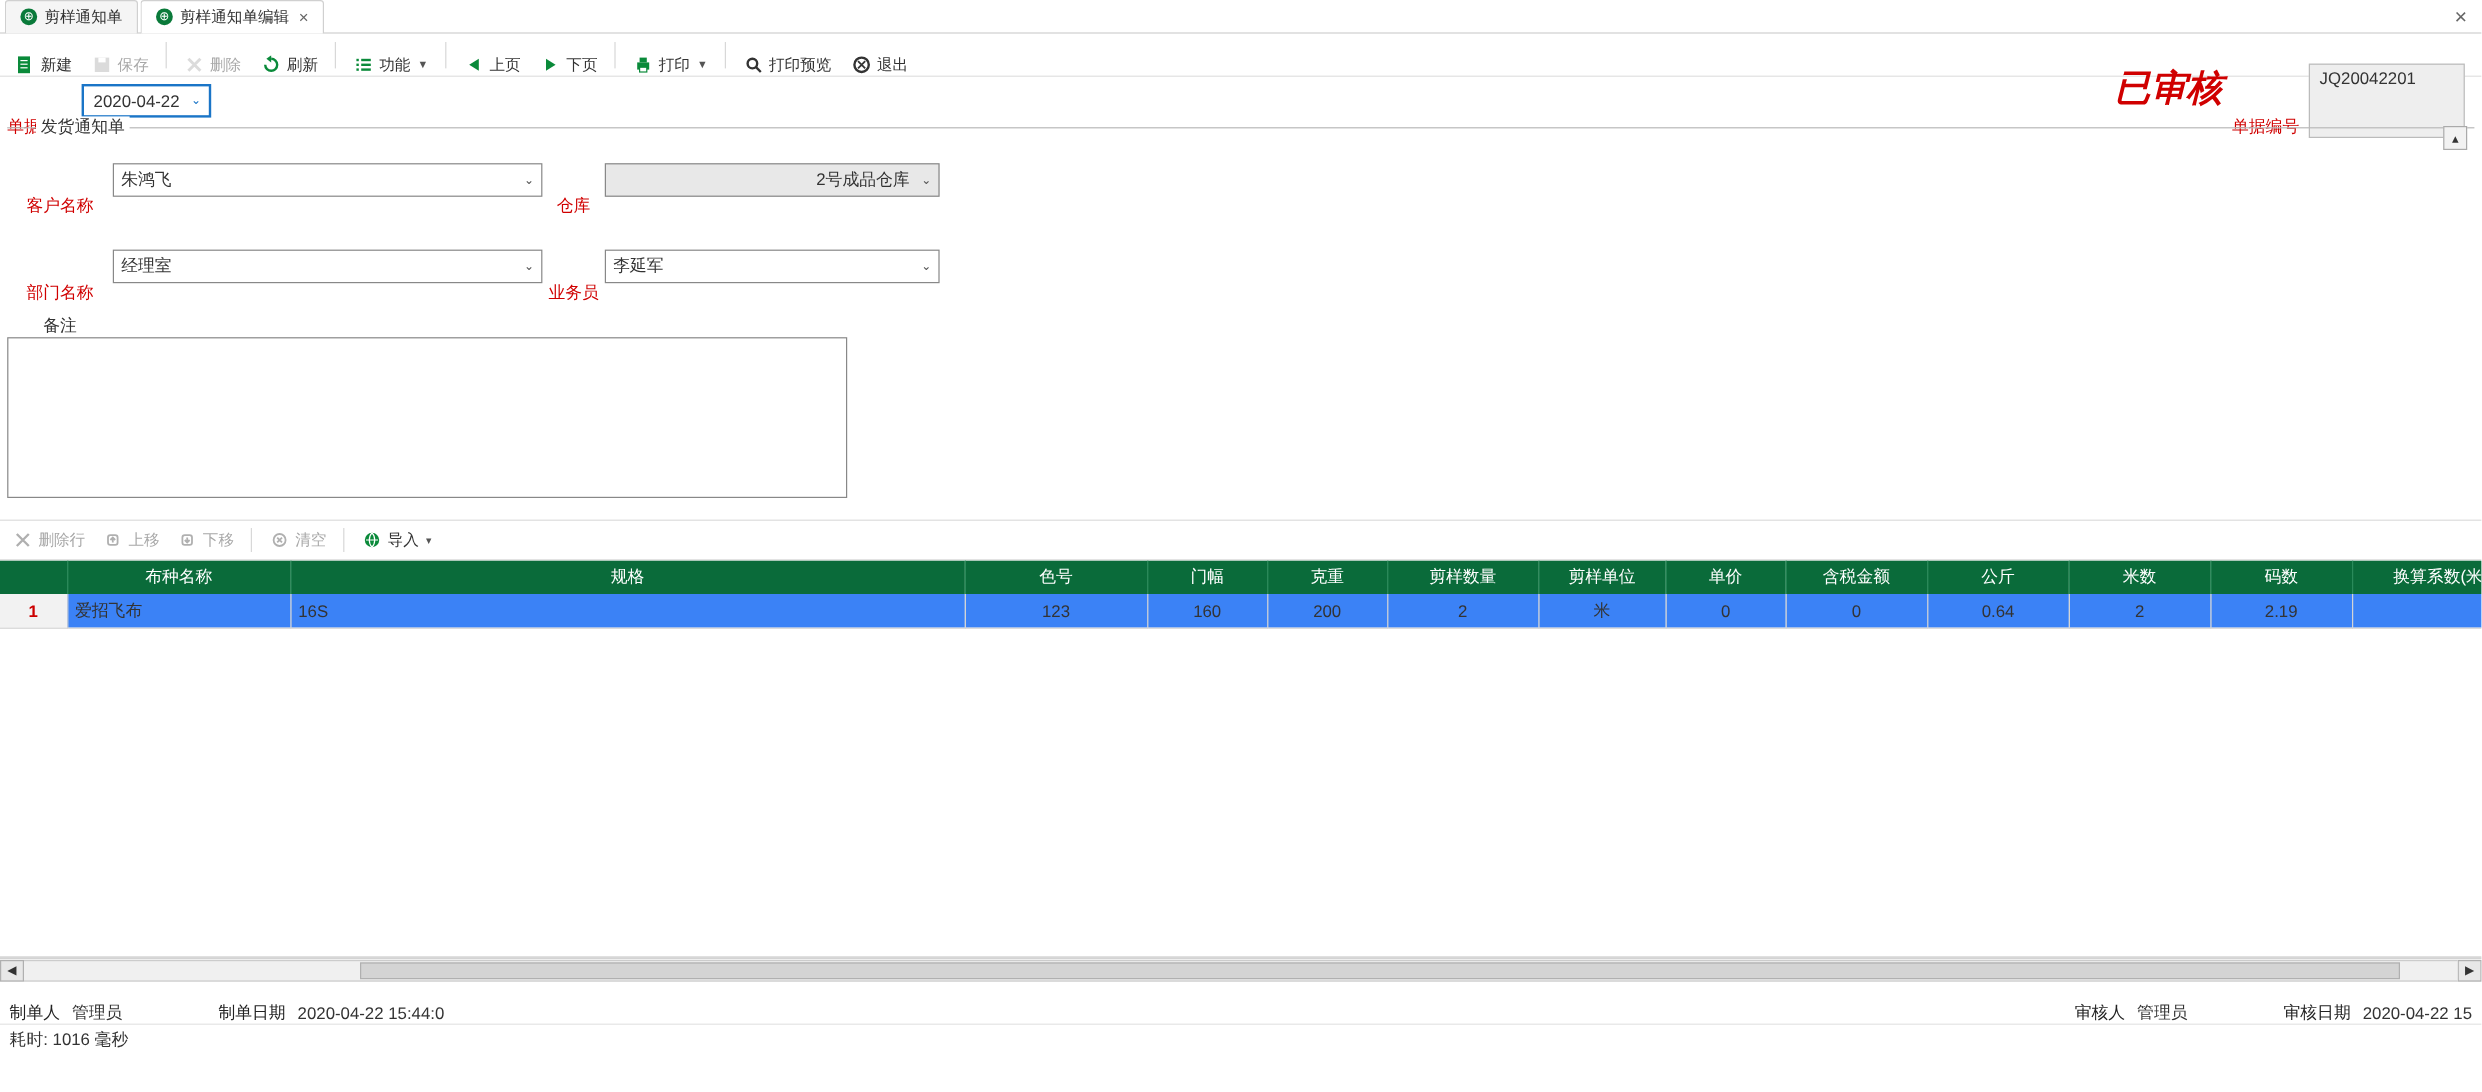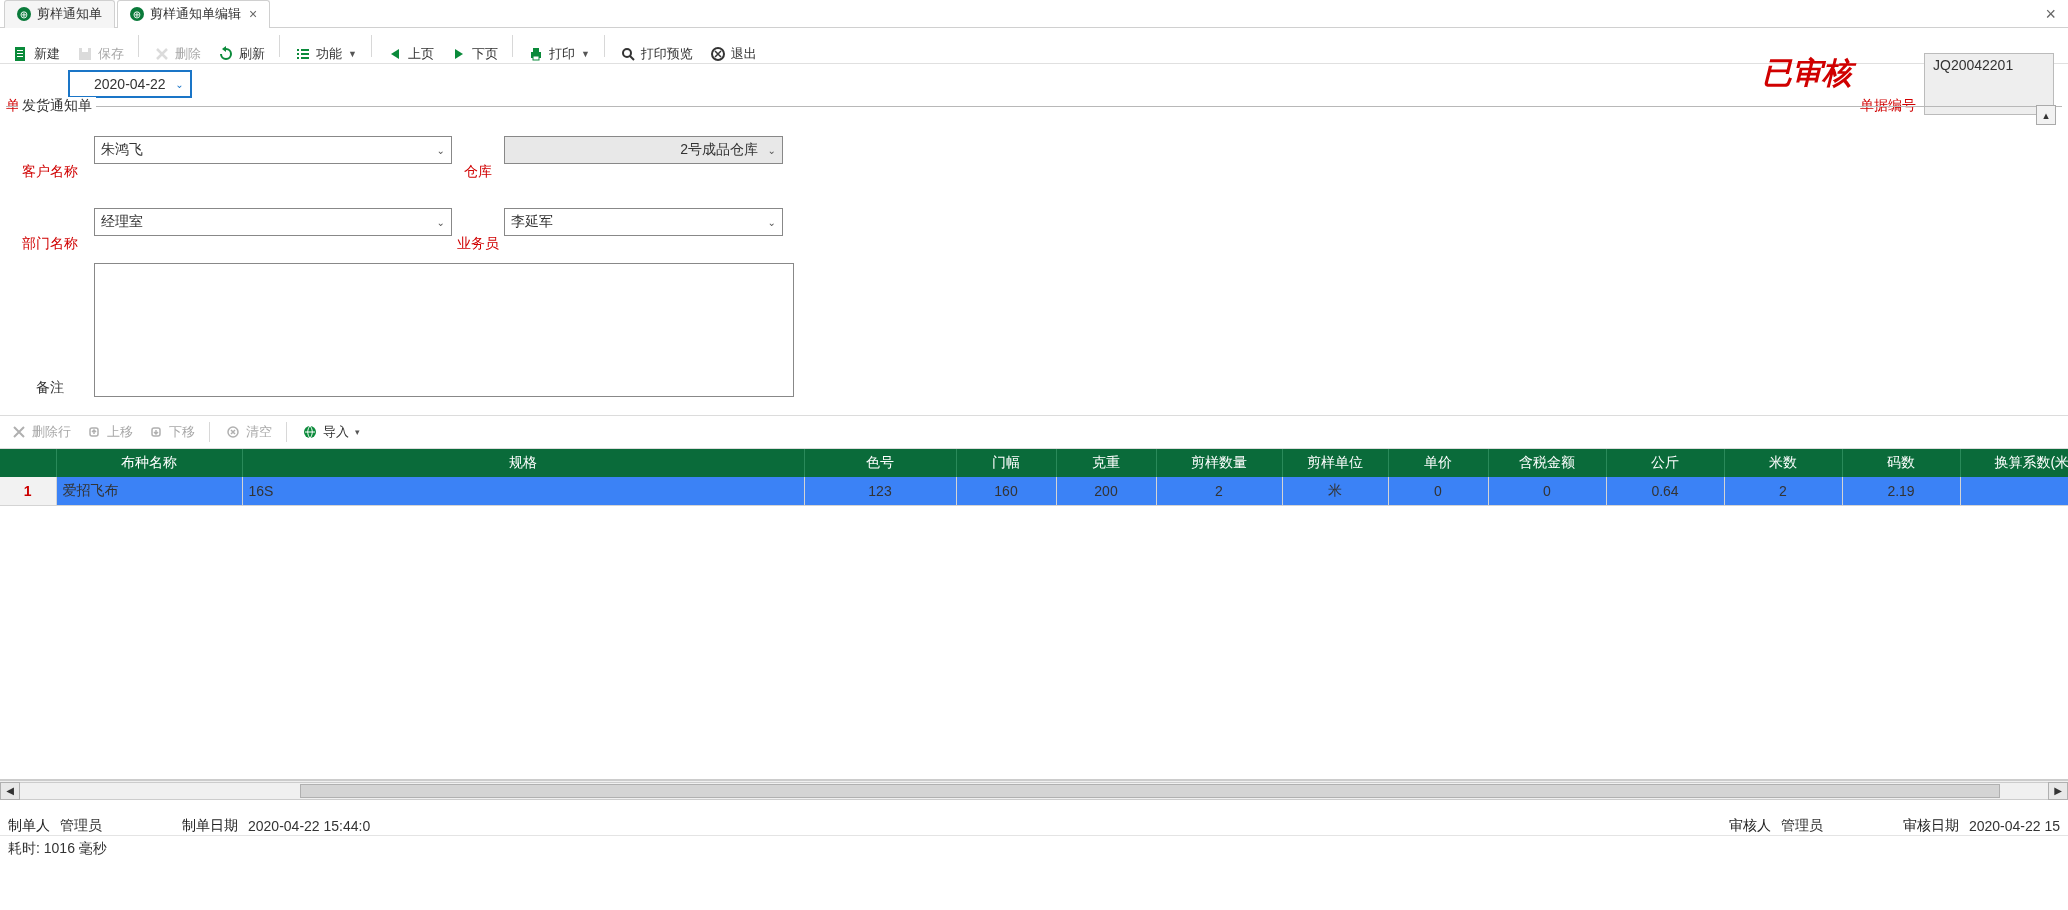--- a/index.html
+++ b/index.html
@@ -16,28 +16,28 @@
 .tbtn { display: flex; align-items: center; gap: 4px; padding: 3px 6px; cursor: pointer; margin-top: 16px; }
 .tbtn.disabled { color: #a8a8a8; }
 .tbtn.disabled .ticon { filter: grayscale(1) opacity(0.45); }
 .tsep { width: 1px; height: 22px; background: #d8d8d8; margin: 0 4px; }
 .ticon { display: inline-flex; width: 18px; height: 18px; align-items: center; justify-content: center; }
 .dropdown-caret { font-size: 9px; color: #555; margin-left: 2px; }
 
 .datebar { display: flex; align-items: center; height: 40px; padding: 0 6px; justify-content: space-between; }
 .datebar-left { display: flex; align-items: center; gap: 6px; }
 .red-label { color: #d00000; font-size: 14px; margin-top: 44px; }
-.date-input { border: 2px solid #1a75c7; padding: 4px 24px 4px 24px; height: 28px; font-size: 14px; position: relative; background: #fff; }
+.date-input { border: 2px solid #1a75c7; padding: 4px 24px 4px 8px; height: 28px; font-size: 14px; position: relative; background: #fff; }
 .date-caret { position: absolute; right: 6px; top: 50%; transform: translateY(-50%); color: #1a75c7; font-size: 10px; }
 .datebar-right { display: flex; gap: 8px; padding-right: 8px; }
 .audit-stamp { font-family: "KaiTi","STKaiti",serif; font-weight: bold; font-style: italic; color: #d00000; font-size: 30px; }
 .doc-no-box { border: 1px solid #bbb; background: #eee; padding: 3px 8px; min-width: 130px; font-size: 14px; }
 
 .fieldset { margin: 2px 6px 0 6px; border-top: 1px solid #b8b8b8; position: relative; padding-top: 12px; }
-.legend { position: absolute; top: -10px; left: 12px; background: #fff; padding: 0 4px; font-size: 14px; font-family: Liberation Mono, monospace; }
+.legend { position: absolute; top: -10px; left: 24px; background: #fff; padding: 0 4px; font-size: 14px; font-family: Liberation Mono, monospace; }
 .expand-btn { position: absolute; top: -2px; right: 6px; width: 20px; height: 20px; border: 1px solid #aaa; background: #f2f2f2; display: flex; align-items: center; justify-content: center; cursor: pointer; font-size: 11px; }
 .form-row { display: flex; align-items: center; margin-bottom: 10px; }
 .form-label { width: 88px; text-align: center; font-size: 14px; }
 .combo { position: relative; border: 1px solid #888; height: 28px; display: flex; align-items: center; padding: 0 24px 0 6px; font-size: 14px; background: #fff; }
 .combo.gray { background: #e8e8e8; }
 .combo .caret { position: absolute; right: 6px; top: 50%; transform: translateY(-50%); font-size: 10px; color: #555; }
 .combo.w1 { width: 358px; }
 .combo.w2 { width: 279px; }
 .remark-box { width: 700px; height: 134px; border: 1px solid #888; background: #fff; }
 
@@ -225,21 +225,21 @@
     <div class="combo w1">
       <span>经理室</span>
       <span class="caret">⌄</span>
     </div>
     <div class="form-label red-label" style="width:52px;">业务员</div>
     <div class="combo w2">
       <span>李延军</span>
       <span class="caret">⌄</span>
     </div>
   </div>
-  <div class="form-row" style="align-items:flex-end;">
+  <div class="form-row" style="align-items:flex-start;flex-direction:column;">
     <div class="form-label">备注</div>
     <div class="remark-box"></div>
   </div>
 </div>
 
 <div class="tabletoolbar">
   <div class="tt-btn disabled">
     <span class="ticon">
         <svg width="14" height="14">
           <path d="M2 2 L12 12 M12 2 L2 12" stroke="#b0b0b0" stroke-width="2"></path>

